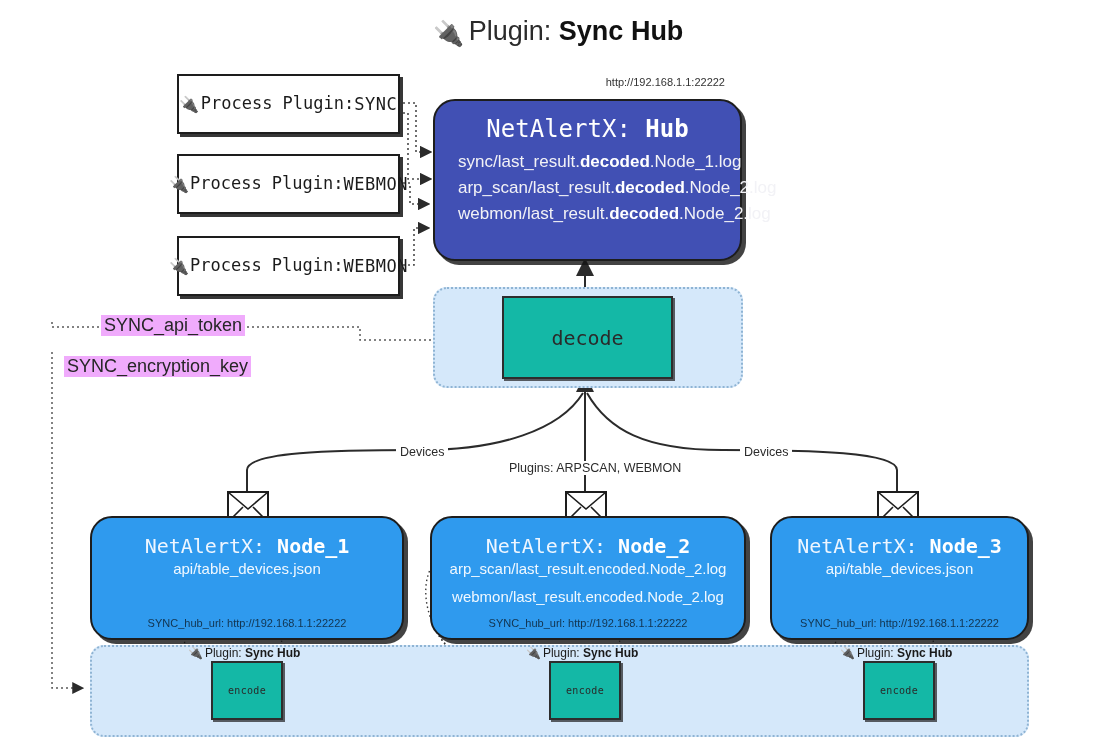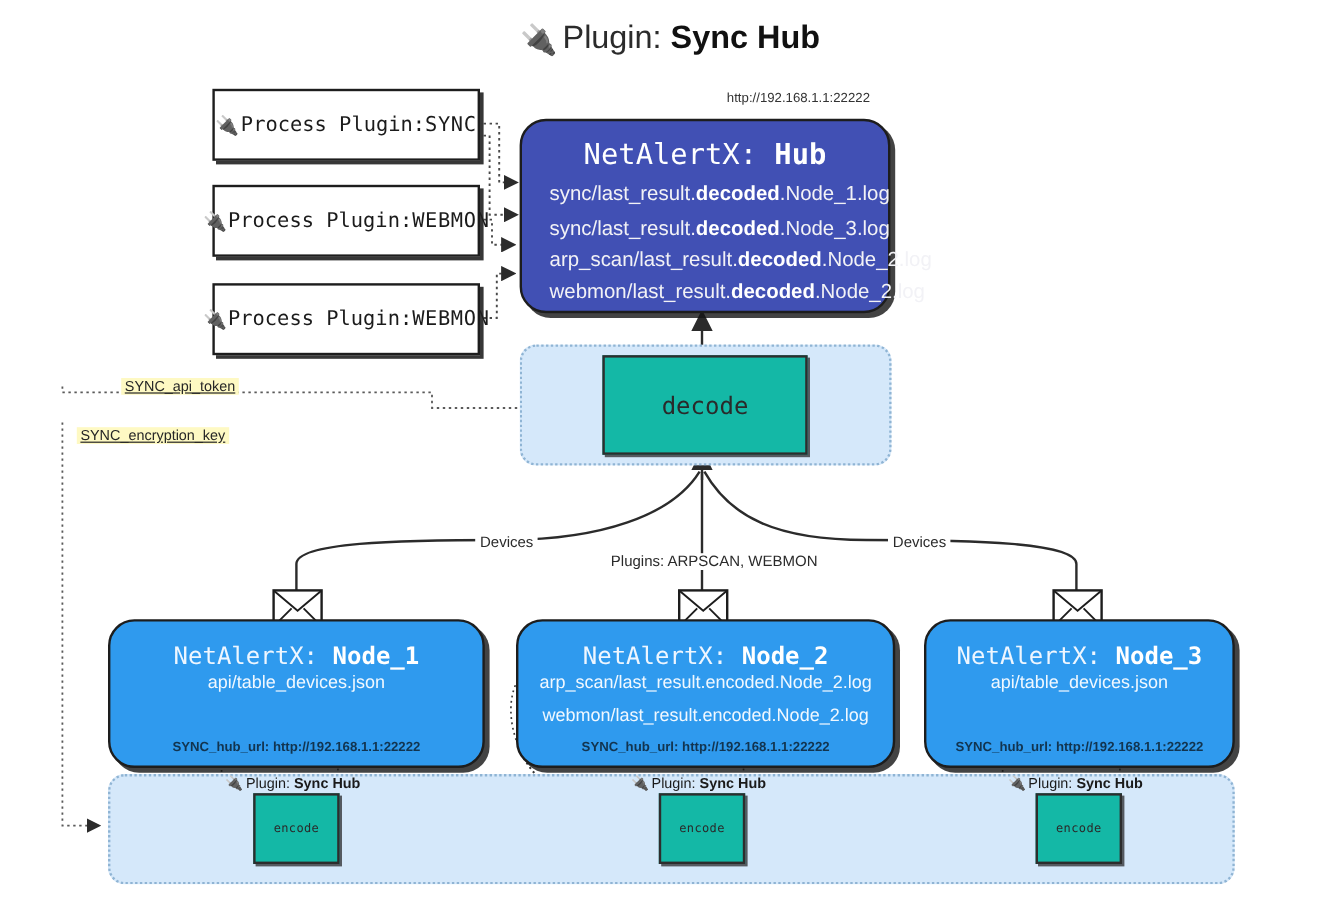--- a/index.html
+++ b/index.html
@@ -56,27 +56,27 @@
   
   .nodebox{position:absolute;background:#2f9aee;border:2px solid #1d1d1d;
            border-radius:22px;box-shadow:4px 4px 0 rgba(20,20,20,.8);
            color:#ffffff;}
   .nodebox .ntitle{text-align:center;margin-top:16px;font-size:20px;
         font-family:"DejaVu Sans Mono","Liberation Mono",monospace;color:#eef6ff;}
   .nodebox .ntitle b{font-weight:bold;color:#ffffff;}
   .nodebox .nline{text-align:center;font-size:15px;margin-top:2px;color:#f0f8ff;}
   .nodebox .nline.sec{margin-top:11px;}
   .nodebox .nfoot{position:absolute;left:0;bottom:9px;width:100%;
-        text-align:center;font-size:11px;color:#12344f;font-weight:bold;}
+        text-align:center;font-size:11px;color:#12344f;font-weight:normal;}
 
   
   .flabel{position:absolute;font-size:12.5px;color:#2b2b2b;background:#fff;
           padding:0 4px;white-space:nowrap;}
-  .pathlabel{position:absolute;font-size:12px;color:#262626;background:#fef9c3;
-          padding:0 3px;white-space:nowrap;text-decoration:underline;}
+  .pathlabel{position:absolute;font-size:18px;color:#262626;background:#f0abfc;
+          padding:0 3px;white-space:nowrap;}
   .pluglabel{position:absolute;font-size:12px;color:#1a1a1a;white-space:nowrap;}
   .pluglabel b{font-weight:bold;}
   .pluglabel .pi{font-size:12px;margin-right:2px;}
 </style>
 </head>
 <body>
 
 <div id="canvas">
 
   <div id="title">
@@ -142,23 +142,20 @@
     <div class="l1"><span class="plugicon">🔌</span><span>Process Plugin:</span></div>
     <div class="l2">WEBMON</div>
   </div>
 
   <div id="hub">
     <div class="htitle">
       <span>NetAlertX:</span> <b>Hub</b>
     </div>
     <div class="hline">
       <span>sync/last_result.</span><b>decoded</b><span>.Node_1.log</span>
-    </div>
-    <div class="hline">
-      <span>sync/last_result.</span><b>decoded</b><span>.Node_3.log</span>
     </div>
     <div class="hline tight">
       <span>arp_scan/last_result.</span><b>decoded</b><span>.Node_2.log</span>
     </div>
     <div class="hline tight">
       <span>webmon/last_result.</span><b>decoded</b><span>.Node_2.log</span>
     </div>
   </div>
 
   <div class="bluebox" style="left:433px;top:287px;width:306px;height:97px;"></div>

